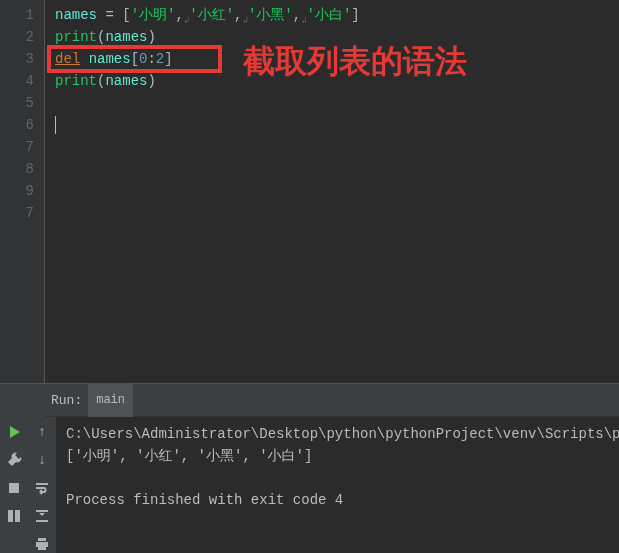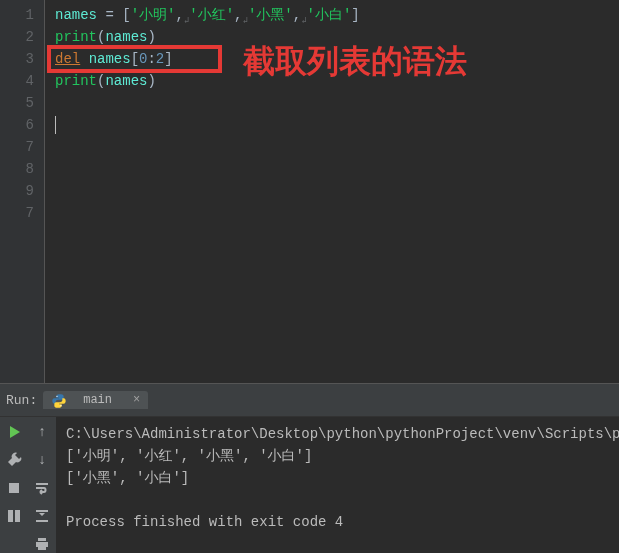--- a/index.html
+++ b/index.html
@@ -82,29 +82,31 @@
     .run-header {
       height: 24px;
       display: flex;
       align-items: center;
       padding: 16px 6px;
       font-size: 13px;
       background: #3c3f41;
       border-bottom: 1px solid #323232;
       color: #bbbbbb;
       gap: 6px;
+      margin-left: 45px;
     }
     .run-header .tab {
       display: flex;
       align-items: center;
       gap: 18px;
       background: #4e5254;
       padding: 2px 8px;
       border-radius: 3px 3px 0 0;
       font-size: 12px;
+      flex-direction: column;
     }
     .py-logo {
       width: 14px;
       height: 14px;
       display: inline-block;
     }
     .close-x { color: #a0a0a0; margin-left: 3px; font-size: 12px; }
     .run-body {
       flex: 1;
       display: flex;
@@ -229,18 +231,17 @@
       </div>
       <div class="tool-btn">
         <svg class="svg-icon" viewBox="0 0 16 16">
             <path fill="#afb1b3" d="M4 2h8v3H4zm-2 4h12v5h-2v3H4v-3H2zm4 5h4v2H6z"></path>
           </svg>
       </div>
     </div>
     <div class="console">
       <div class="console-line">C:\Users\Administrator\Desktop\python\pythonProject\venv\Scripts\pyth</div>
       <div class="console-line">['小明', '小红', '小黑', '小白']</div>
-      <div class="console-line">['小黑', '小白']</div>
       <div class="console-line"></div>
       <div class="console-line">Process finished with exit code 4</div>
     </div>
   </div>
 </div>
 
 </body></html>

